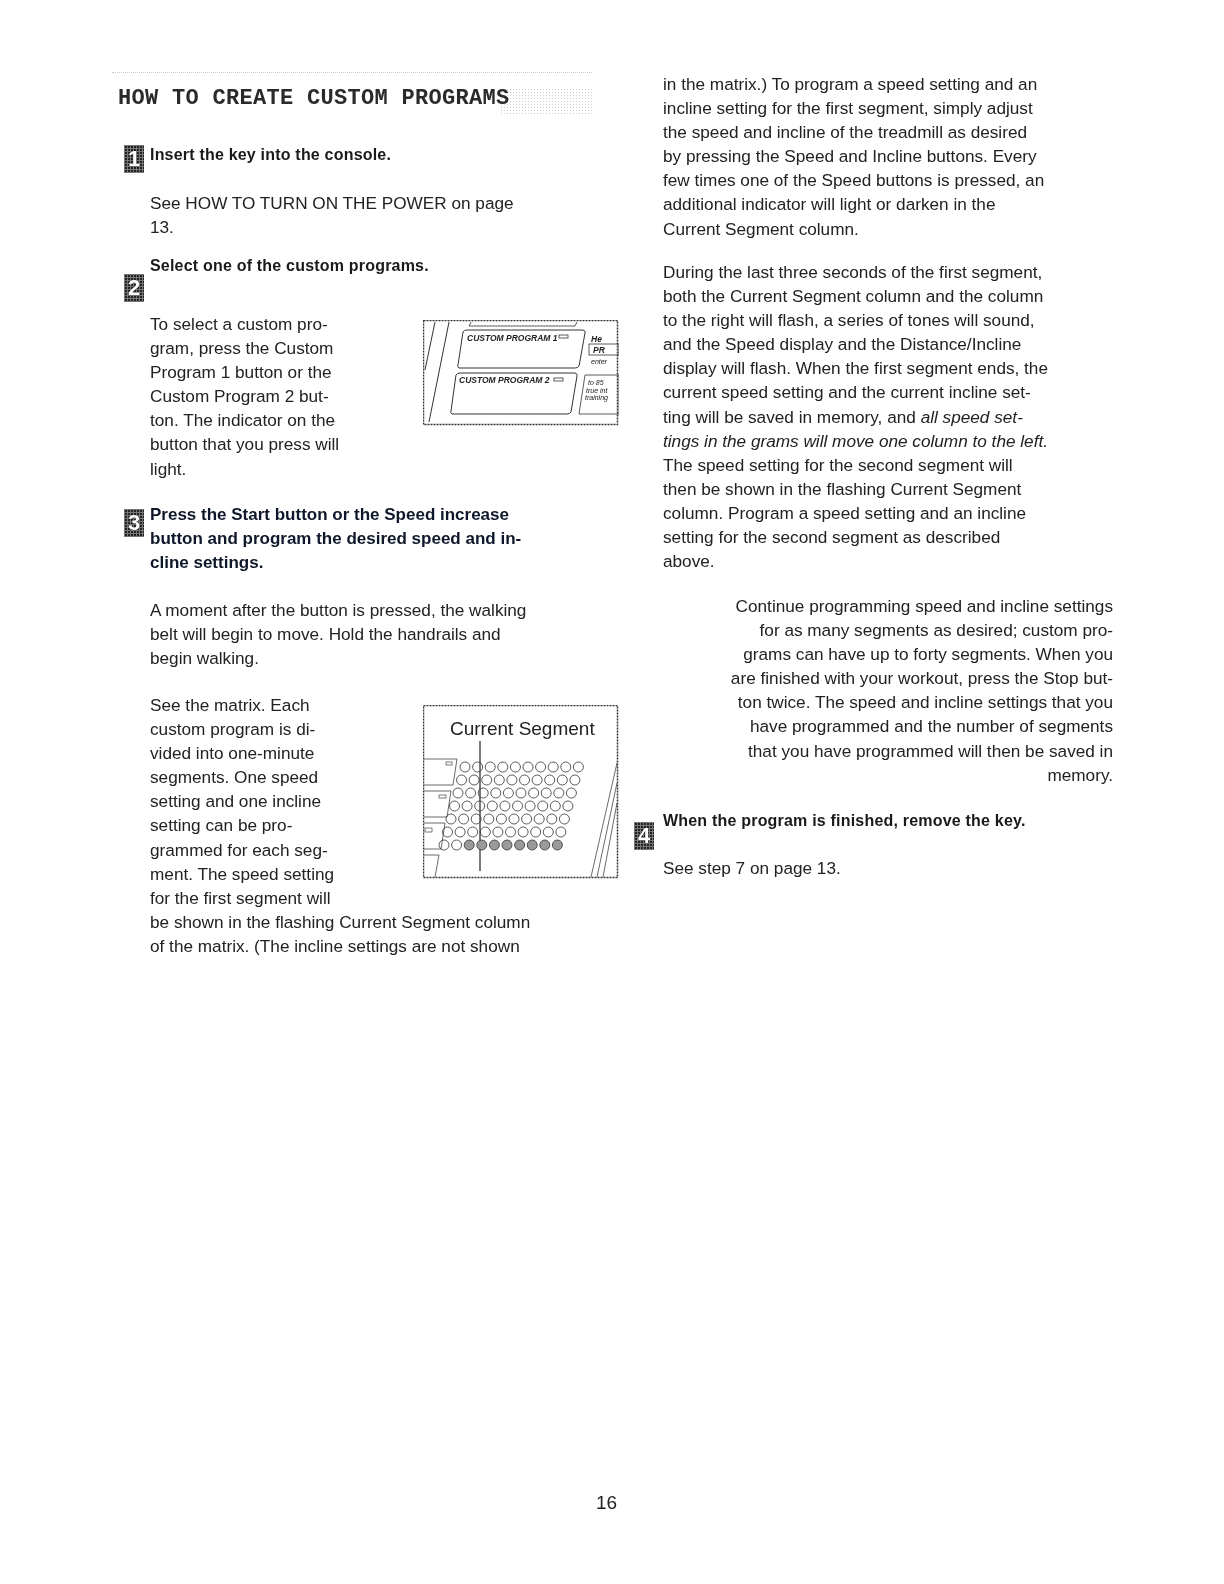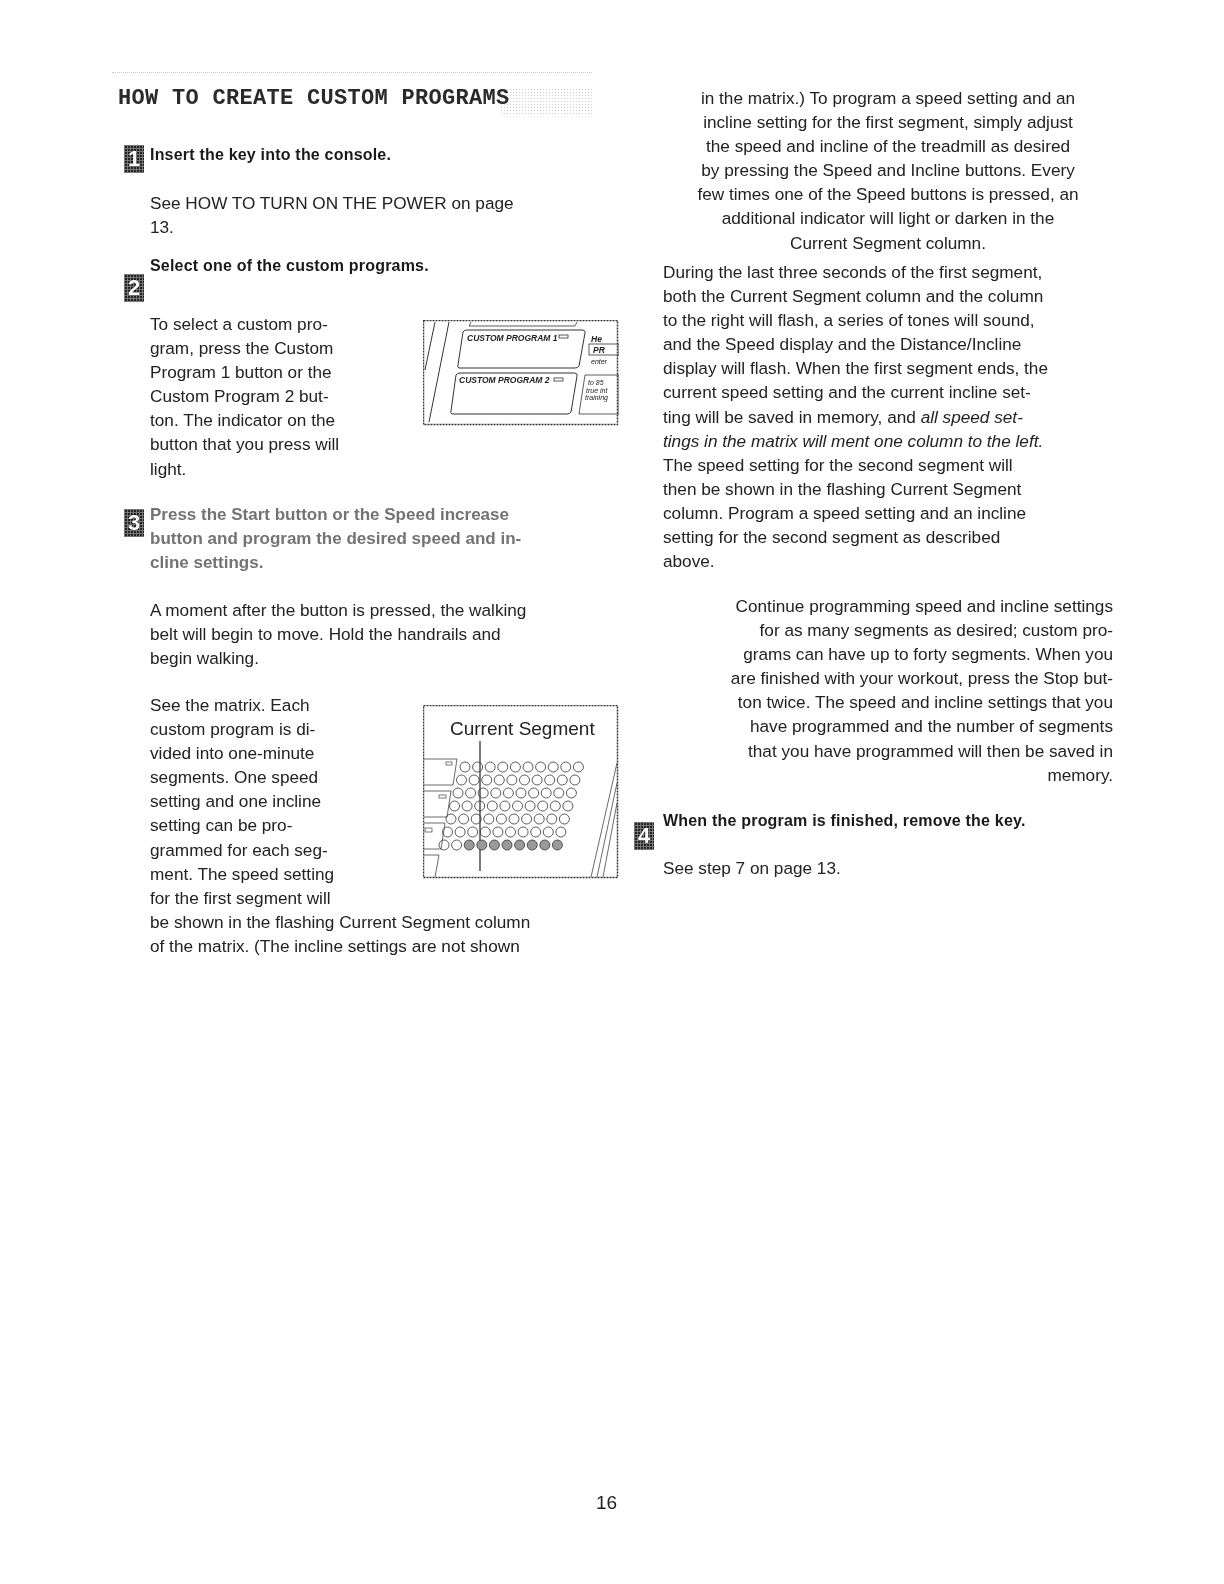--- a/index.html
+++ b/index.html
@@ -91,21 +91,21 @@
     <text x="36" y="63" class="cp-label">CUSTOM PROGRAM 2</text>
     <rect x="131" y="58" width="9" height="3" fill="none" stroke="#333" stroke-width="0.8"></rect>
     <path d="M162 55 L196 55 L196 94 L156 94 Z" fill="none" stroke="#333" stroke-width="0.8"></path>
     <text x="165" y="65" class="cp-small" font-size="8">to 85</text>
     <text x="163" y="73" class="cp-small">true int</text>
     <text x="162" y="80" class="cp-small">training</text>
   </svg>
 </div>
 
 <div class="step-badge" style="left:124px; top:509px;">3</div>
-<div class="body-text step-heading-multi" style="left:150px; top:503px; width:460px; font-weight:bold; font-size:17px; line-height:24px; color:#737373;">Press the Start button or the Speed increase
+<div class="body-text step-heading-multi" style="left:150px; top:503px; width:460px; font-weight:bold; font-size:17px; line-height:24px; color:#0f172a;">Press the Start button or the Speed increase
 button and program the desired speed and in-
 cline settings.</div>
 <div class="body-text" style="left:150px; top:598px; width:460px;">A moment after the button is pressed, the walking
 belt will begin to move. Hold the handrails and
 begin walking.</div>
 <div class="body-text" style="left:150px; top:693px; width:460px;">See the matrix. Each
 custom program is di-
 vided into one-minute
 segments. One speed
 setting and one incline
@@ -203,35 +203,35 @@
           <circle cx="84" cy="140" r="5" fill="#9a9a9a"></circle>
           <circle cx="96.6" cy="140" r="5" fill="#9a9a9a"></circle>
           <circle cx="109.2" cy="140" r="5" fill="#9a9a9a"></circle>
           <circle cx="121.8" cy="140" r="5" fill="#9a9a9a"></circle>
           <circle cx="134.39999999999998" cy="140" r="5" fill="#9a9a9a"></circle>
         </g>
     </g>
   </svg>
 </div>
 
-<div class="body-text" style="left:663px; top:86px; width:450px;text-align:center;">in the matrix.) To program a speed setting and an
+<div class="body-text" style="left:663px; top:72px; width:450px;">in the matrix.) To program a speed setting and an
 incline setting for the first segment, simply adjust
 the speed and incline of the treadmill as desired
 by pressing the Speed and Incline buttons. Every
 few times one of the Speed buttons is pressed, an
 additional indicator will light or darken in the
 Current Segment column.</div>
 <div class="body-text" style="left:663px; top:260px; width:450px;"><span>During the last three seconds of the first segment,
 both the Current Segment column and the column
 to the right will flash, a series of tones will sound,
 and the Speed display and the Distance/Incline
 display will flash. When the first segment ends, the
 current speed setting and the current incline set-
 ting will be saved in memory, and </span><em>all speed set-
-tings in the matrix will ment one column to the left.</em><span>
+tings in the grams will move one column to the left.</em><span>
 The speed setting for the second segment will
 then be shown in the flashing Current Segment
 column. Program a speed setting and an incline
 setting for the second segment as described
 above.</span></div>
 <div class="body-text" style="left:663px; top:594px; width:450px;text-align:right;">Continue programming speed and incline settings
 for as many segments as desired; custom pro-
 grams can have up to forty segments. When you
 are finished with your workout, press the Stop but-
 ton twice. The speed and incline settings that you

